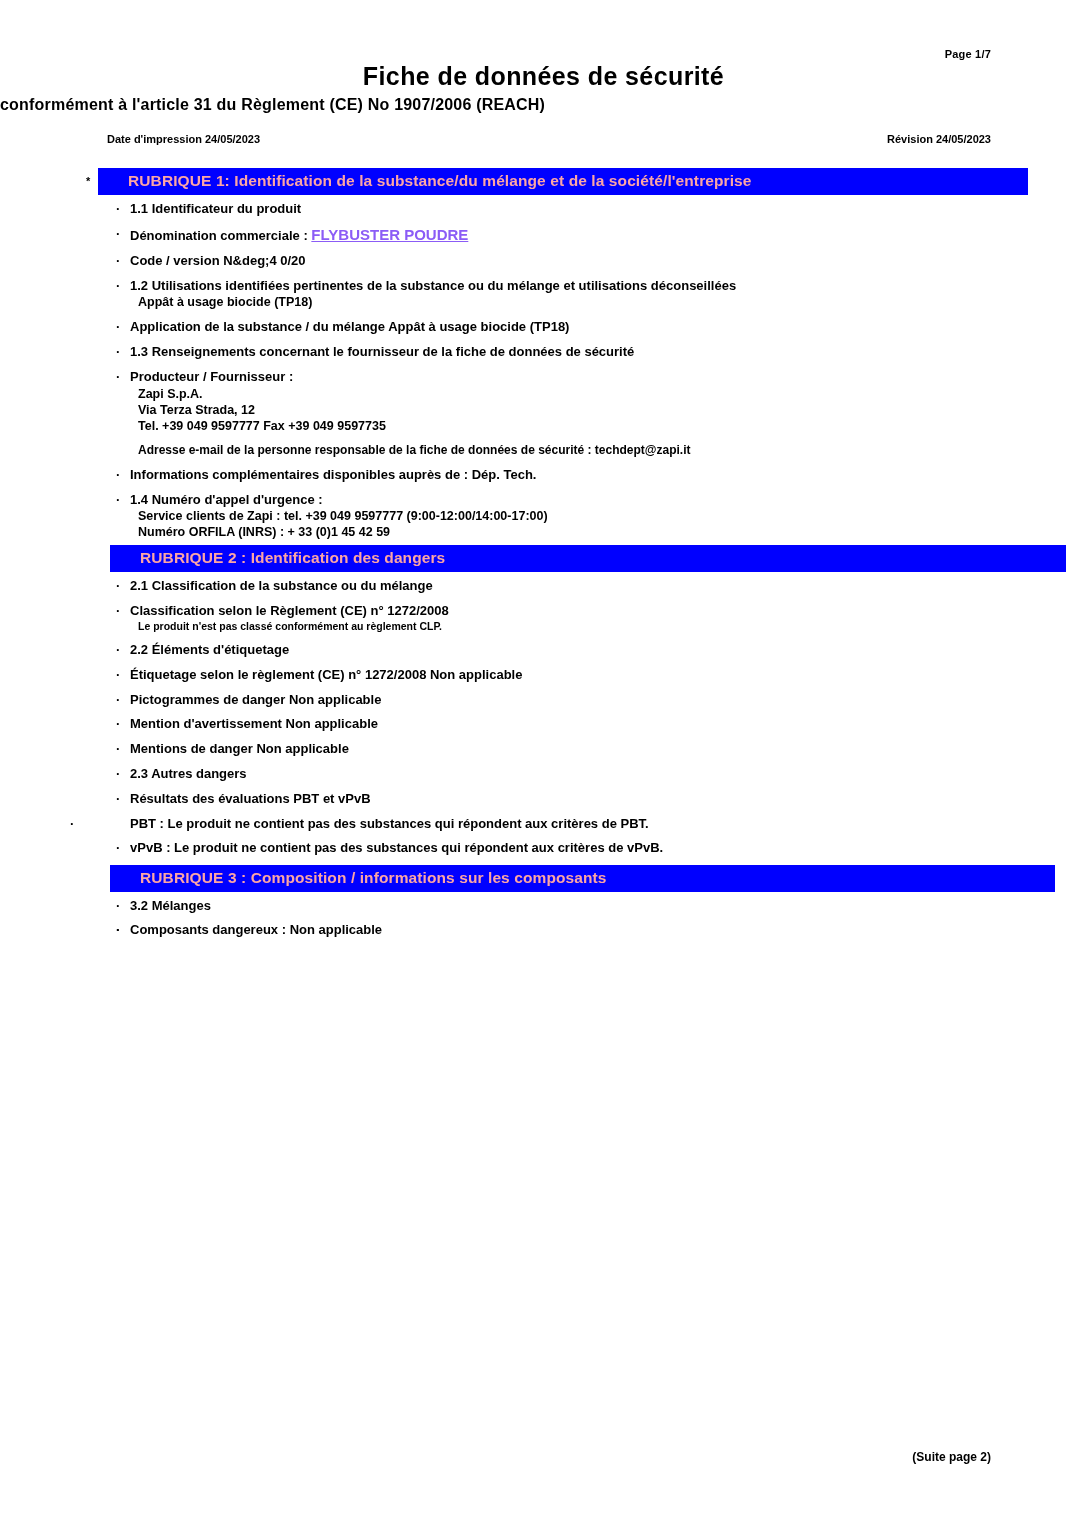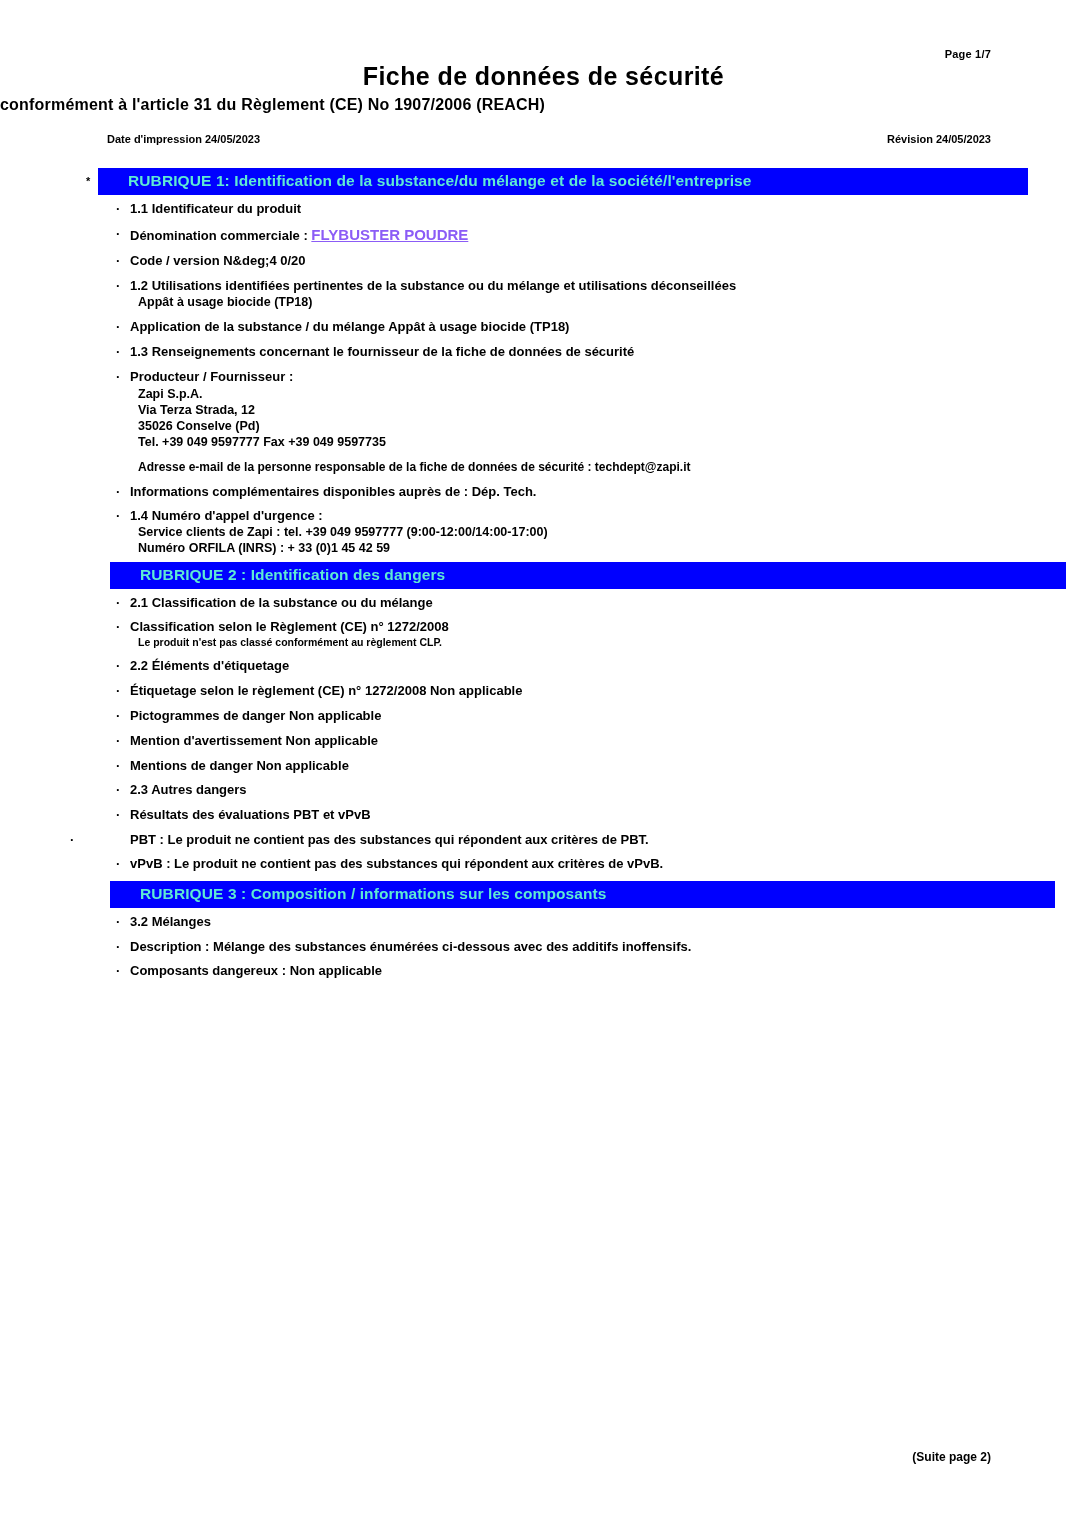--- a/index.html
+++ b/index.html
@@ -62,21 +62,21 @@
     font-weight: bold;
   }
   .content {
     position: absolute;
     top: 168px;
     left: 80px;
     right: 80px;
   }
   .section-bar {
     background: #0000ff;
-    color: #5eead4;
+    color: #fca5a5;
     font-size: 15.5px;
     font-weight: bold;
     padding: 4px 0 5px 30px;
     margin: 0 0 6px 0;
     letter-spacing: 0.1px;
     line-height: 1.15;
   }
   .section-bar.s1 { width: 900px; margin-left: 18px; }
   .section-bar.s2 { width: 926px; margin-left: 30px; }
   .section-bar.s3 { width: 915px; margin-left: 30px; }
@@ -196,21 +196,20 @@
     <div class="bullet-row">
       <span class="dash">·</span>
       <span>1.3 Renseignements concernant le fournisseur de la fiche de données de sécurité</span>
     </div>
 
     <div class="bullet-row">
       <span class="dash">·</span>
       <span>Producteur / Fournisseur :</span>
       <span class="cont addr-block">Zapi S.p.A.</span>
       <span class="cont">Via Terza Strada, 12</span>
-      <span class="cont">35026 Conselve (Pd)</span>
       <span class="cont">Tel. +39 049 9597777  Fax +39 049 9597735</span>
     </div>
 
     <div class="plain-row">Adresse e-mail de la personne responsable de la fiche de données de sécurité : techdept@zapi.it</div>
 
     <div class="bullet-row">
       <span class="dash">·</span>
       <span>Informations complémentaires disponibles auprès de : Dép. Tech.</span>
     </div>
 
@@ -281,21 +280,20 @@
 
     <div class="section-bar s3">RUBRIQUE 3 : Composition / informations sur les composants</div>
 
     <div class="bullet-row">
       <span class="dash">·</span>
       <span>3.2 Mélanges</span>
     </div>
 
     <div class="bullet-row">
       <span class="dash">·</span>
-      <span>Description : Mélange des substances énumérées ci-dessous avec des additifs inoffensifs.</span>
     </div>
 
     <div class="bullet-row">
       <span class="dash">·</span>
       <span>Composants dangereux : Non applicable</span>
     </div>
 
   </div>
 
   <div class="footer-note">(Suite page 2)</div>

